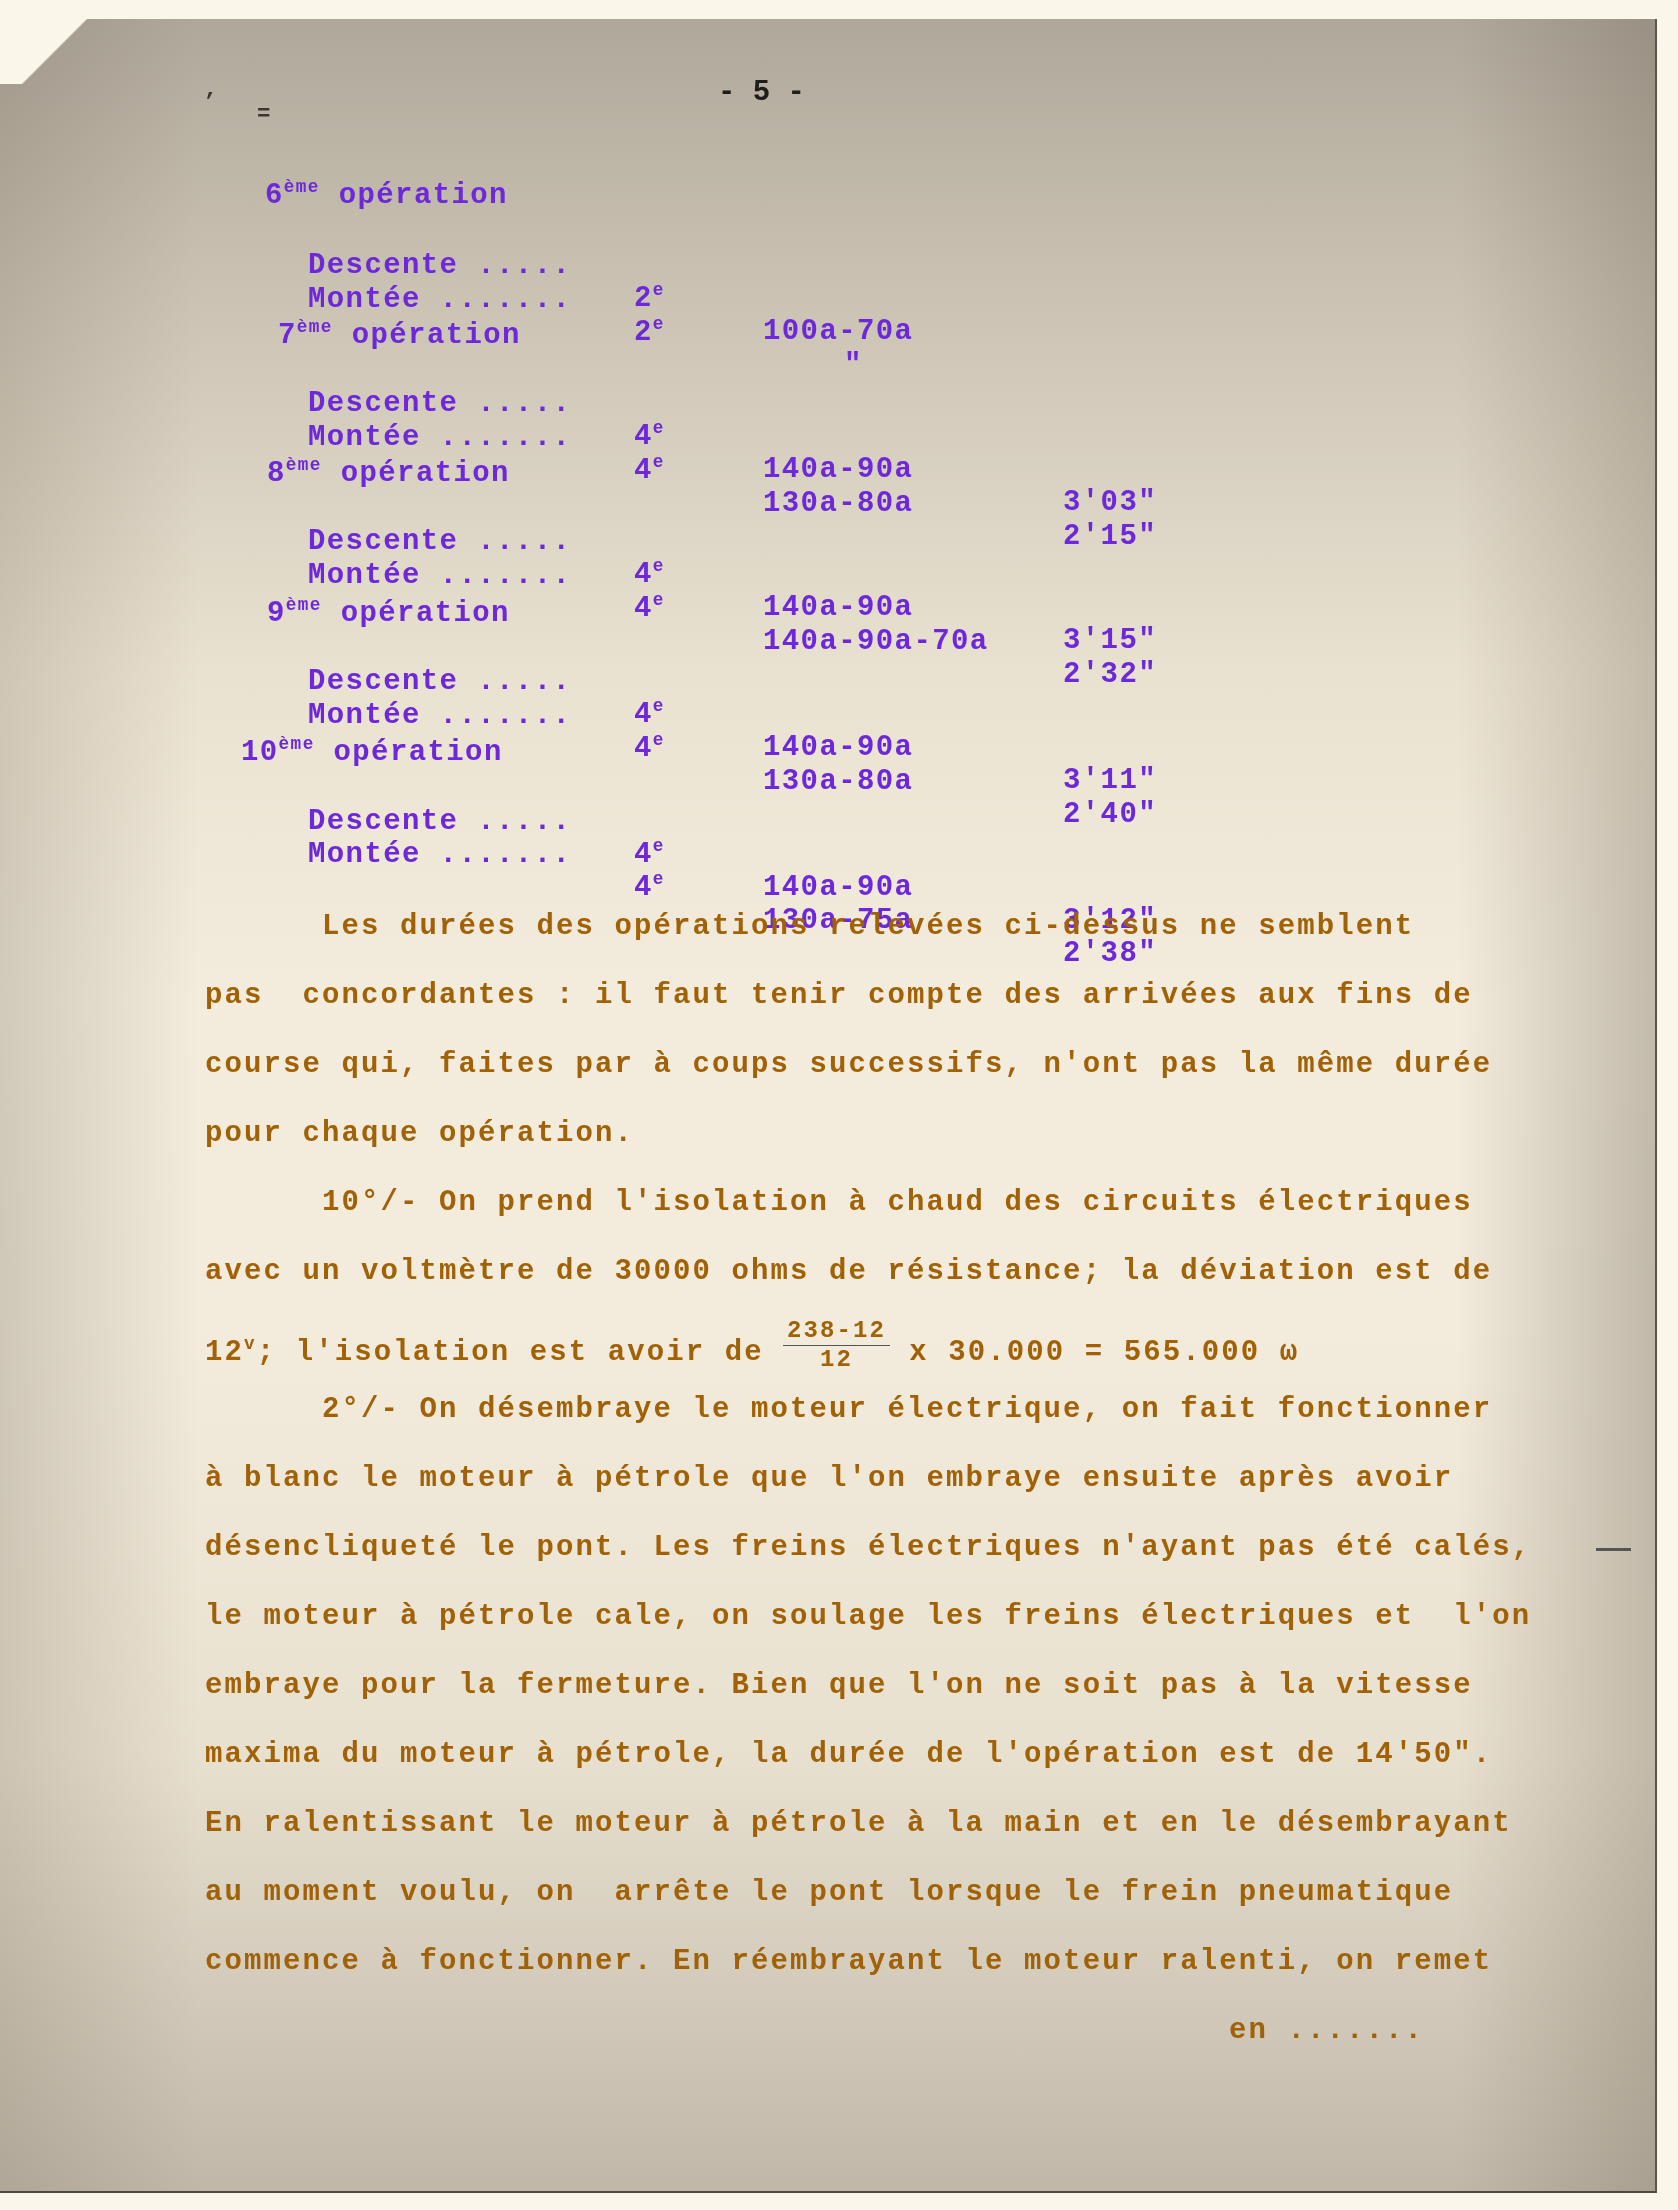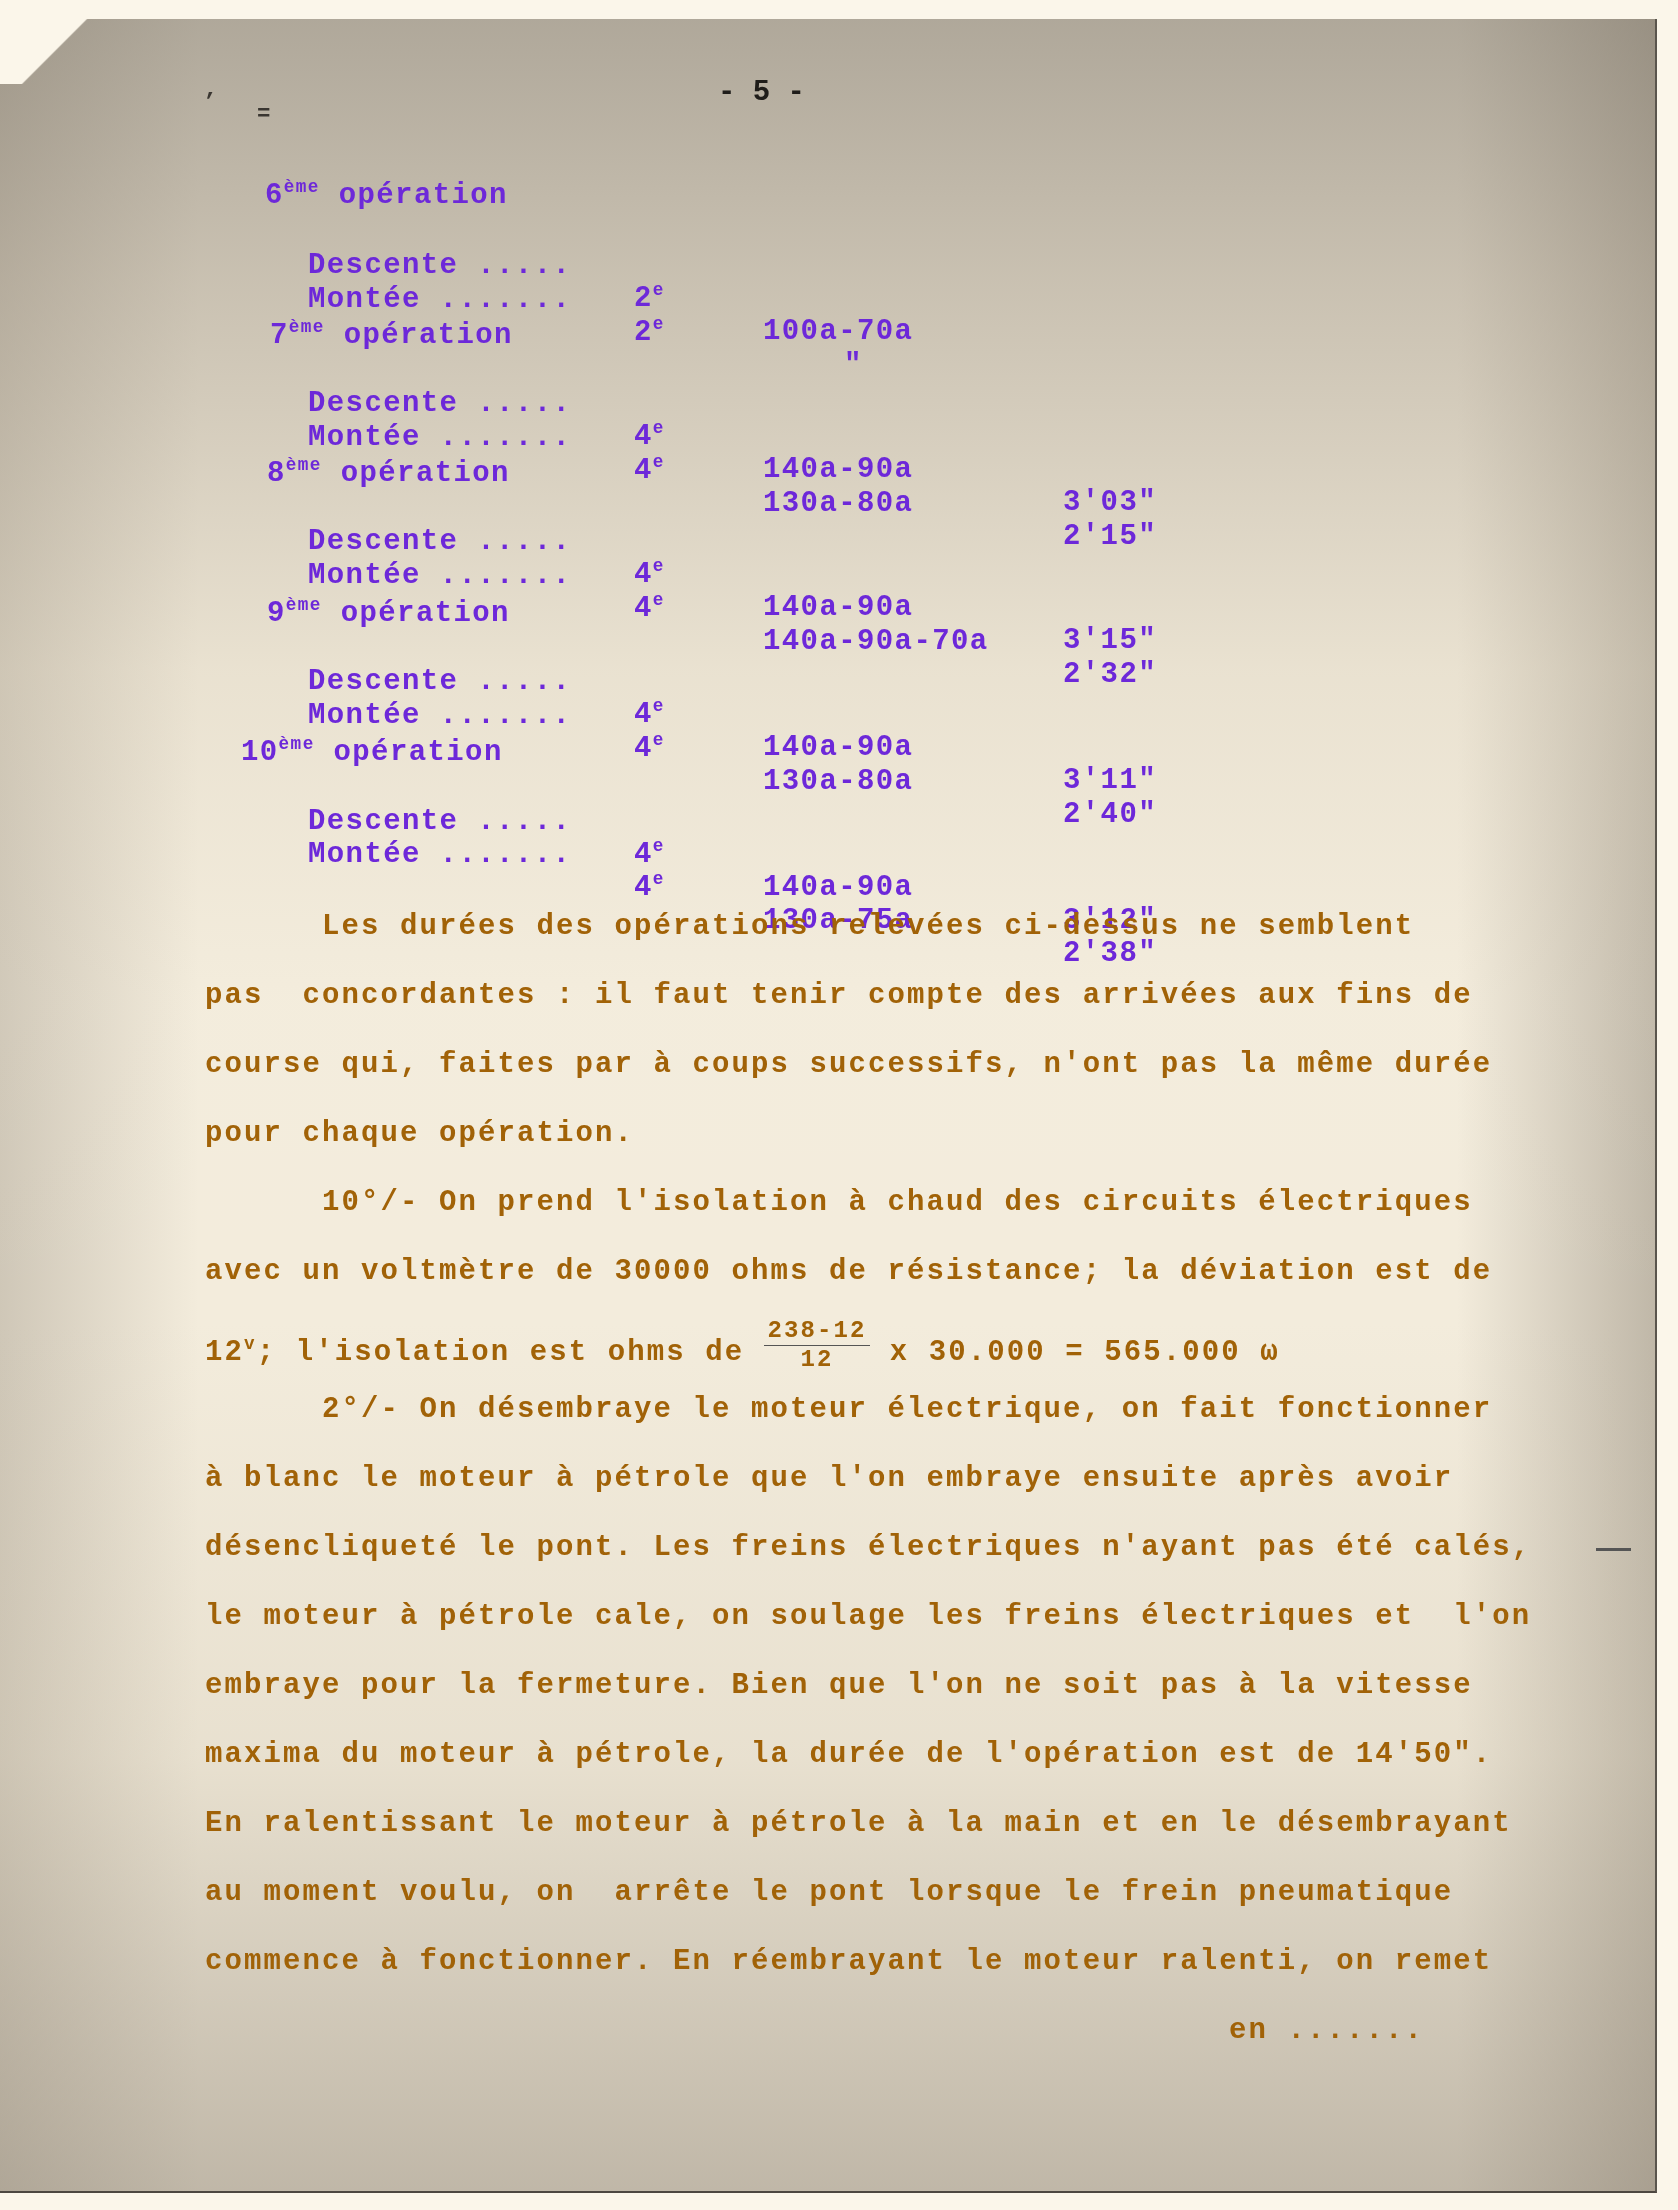--- a/index.html
+++ b/index.html
@@ -58,21 +58,21 @@
     <span class="col-speed">100a-70a</span>
     <span class="col-time"></span>
   </div>
   <div class="txt row" style="top:250px;left:0;">
     <span class="col-label">Montée .......</span>
     <span class="col-gear"><span>2</span><sup>e</sup></span>
     <span class="col-speed" style="left:844px;">"</span>
     <span class="col-time"></span>
   </div>
 
-  <div class="txt op-head" style="left:270px;top:319px;"><span>7</span><sup>ème</sup> <span>opération</span></div>
+  <div class="txt op-head" style="left:278px;top:319px;"><span>7</span><sup>ème</sup> <span>opération</span></div>
   <div class="txt row" style="top:354px;left:0;">
     <span class="col-label">Descente .....</span>
     <span class="col-gear"><span>4</span><sup>e</sup></span>
     <span class="col-speed">140a-90a</span>
     <span class="col-time">3'03"</span>
   </div>
   <div class="txt row" style="top:388px;left:0;">
     <span class="col-label">Montée .......</span>
     <span class="col-gear"><span>4</span><sup>e</sup></span>
     <span class="col-speed">130a-80a</span>
@@ -125,21 +125,21 @@
 <div>
   <div class="para-line" style="top:910px;">      Les durées des opérations relevées ci-dessus ne semblent</div>
   <div class="para-line" style="top:979px;">pas  concordantes : il faut tenir compte des arrivées aux fins de</div>
   <div class="para-line faint" style="top:1048px;">course qui, faites par à coups successifs, n'ont pas la même durée</div>
   <div class="para-line faint" style="top:1117px;">pour chaque opération.</div>
 </div>
 
 <div>
   <div class="para-line faint" style="top:1186px;">      10°/- On prend l'isolation à chaud des circuits électriques</div>
   <div class="para-line faint" style="top:1255px;">avec un voltmètre de 30000 ohms de résistance; la déviation est de</div>
-  <div class="para-line faint" style="top:1324px;"><span>12</span><sup>v</sup><span>; l'isolation est ohms de </span><span class="frac"><span class="num">238-12</span><span class="den">12</span></span><span> x 30.000 = 565.000 ω</span></div>
+  <div class="para-line faint" style="top:1324px;"><span>12</span><sup>v</sup><span>; l'isolation est avoir de </span><span class="frac"><span class="num">238-12</span><span class="den">12</span></span><span> x 30.000 = 565.000 ω</span></div>
 </div>
 
 <div>
   <div class="para-line faint" style="top:1393px;">      2°/- On désembraye le moteur électrique, on fait fonctionner</div>
   <div class="para-line faint" style="top:1462px;">à blanc le moteur à pétrole que l'on embraye ensuite après avoir</div>
   <div class="para-line faint" style="top:1531px;">désencliqueté le pont. Les freins électriques n'ayant pas été calés,</div>
   <div class="para-line" style="top:1600px;">le moteur à pétrole cale, on soulage les freins électriques et  l'on</div>
   <div class="para-line" style="top:1669px;">embraye pour la fermeture. Bien que l'on ne soit pas à la vitesse</div>
   <div class="para-line" style="top:1738px;">maxima du moteur à pétrole, la durée de l'opération est de 14'50".</div>
   <div class="para-line" style="top:1807px;">En ralentissant le moteur à pétrole à la main et en le désembrayant</div>

